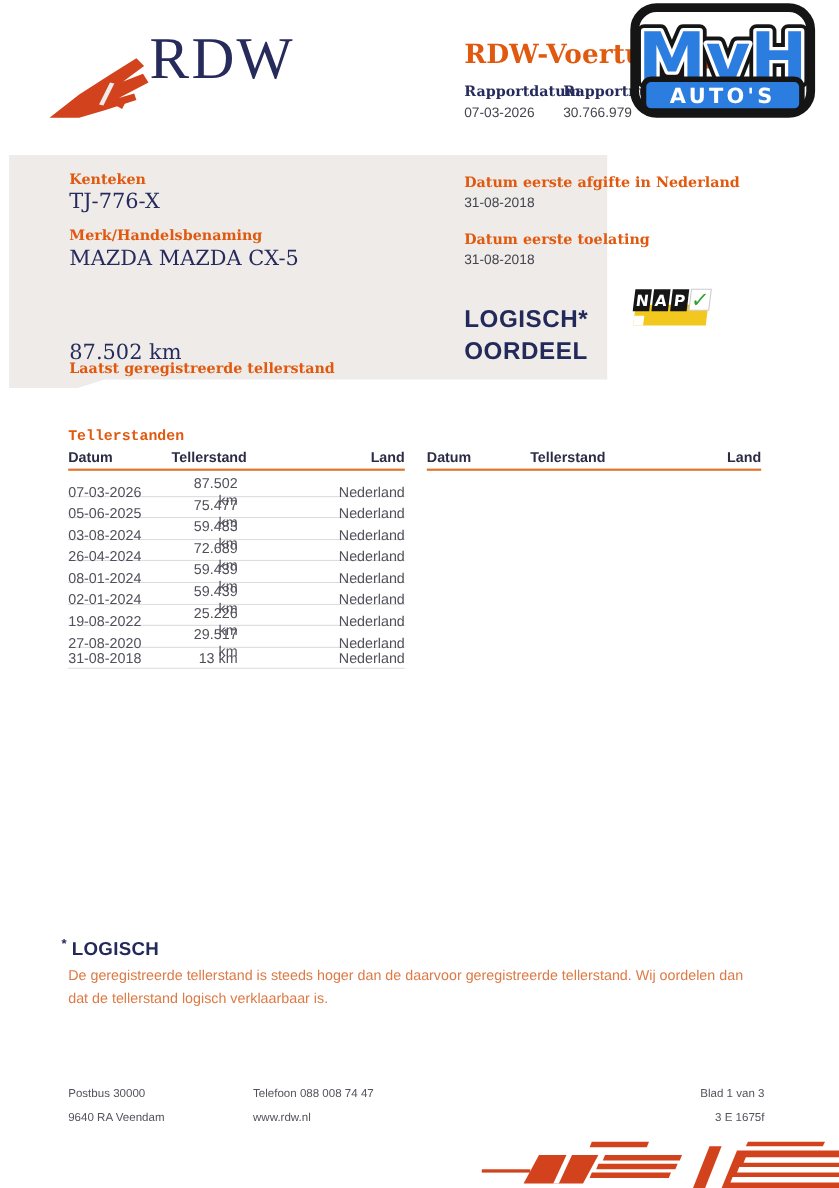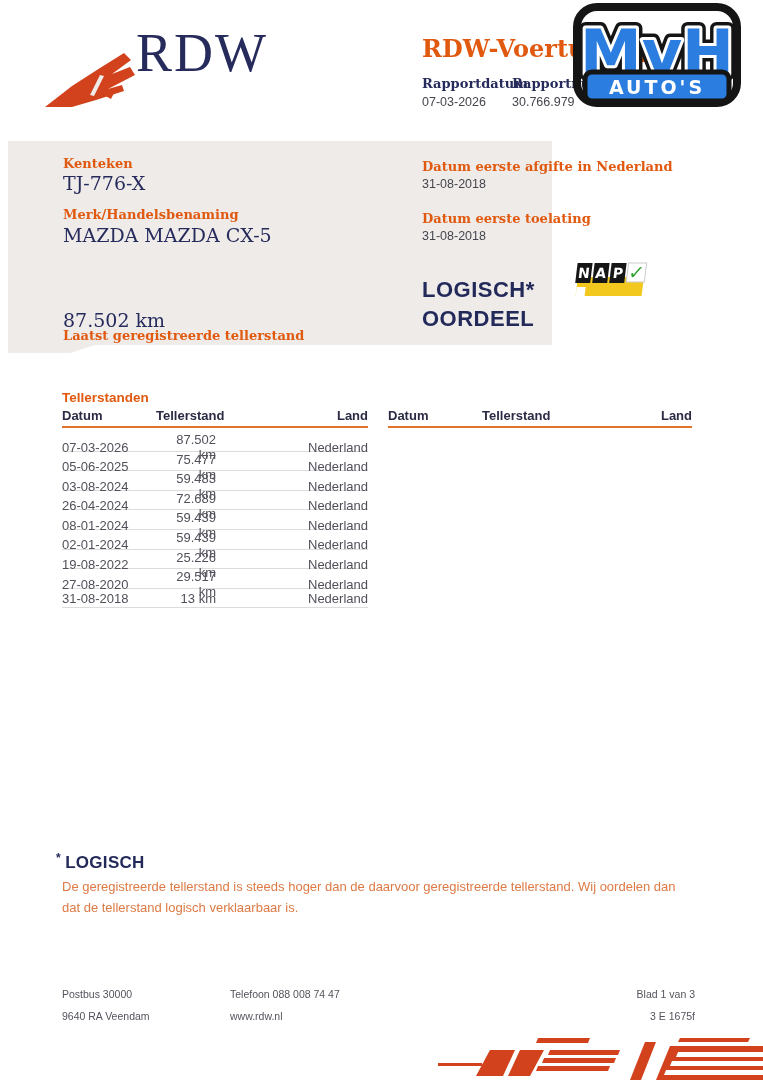--- a/index.html
+++ b/index.html
@@ -53,21 +53,21 @@
   .verdict-big {
     position:absolute; left:414px; top:122px;
     font-size:22px; font-weight:bold; color:#232a5a; line-height:29px;
     letter-spacing:0.5px;
     margin-top:12px;
   }
 
   
   .section-title {
     left:62px; top:390px;
-    font-family:Liberation Sans, sans-serif; font-weight:bold;
+    font-family:Liberation Mono, monospace; font-weight:bold;
     font-size:13.5px; color:#e0590f;
   }
   .mtable { position:absolute; top:408px; }
   .mtable-left  { left:62px;  width:306px; }
   .mtable-right { left:388px; width:304px; }
   .thead {
     display:grid; grid-template-columns:94px 60px 1fr;
     font-size:13px; font-weight:bold; color:#2b2b45;
     padding-bottom:3px; border-bottom:2px solid #e0742c;
   }

